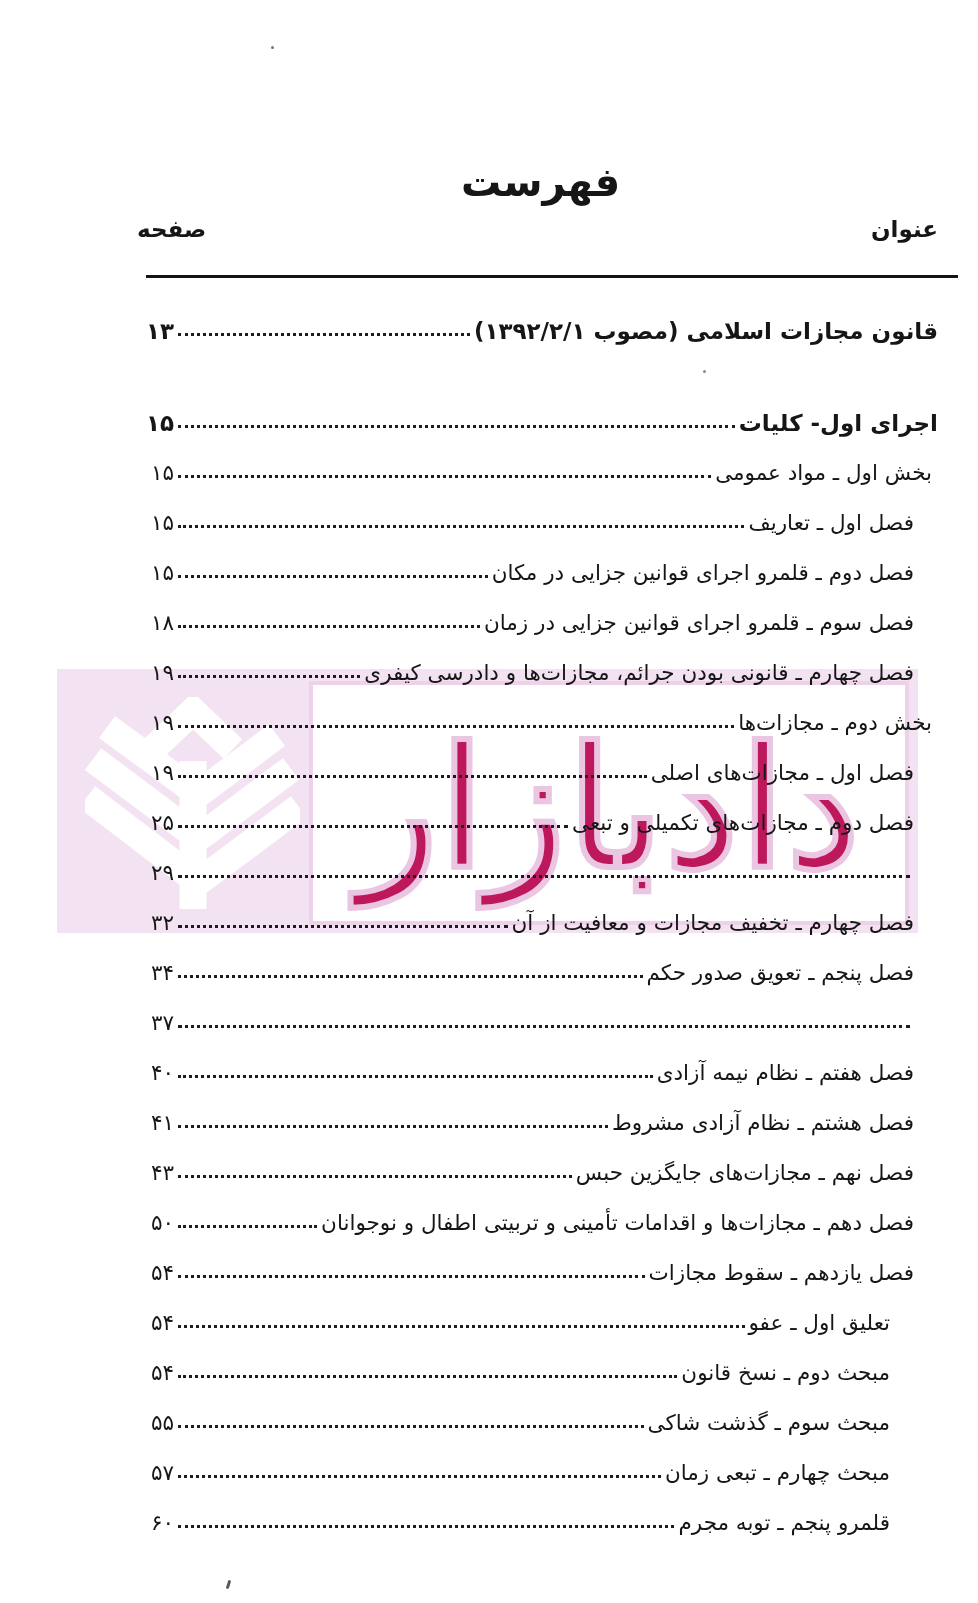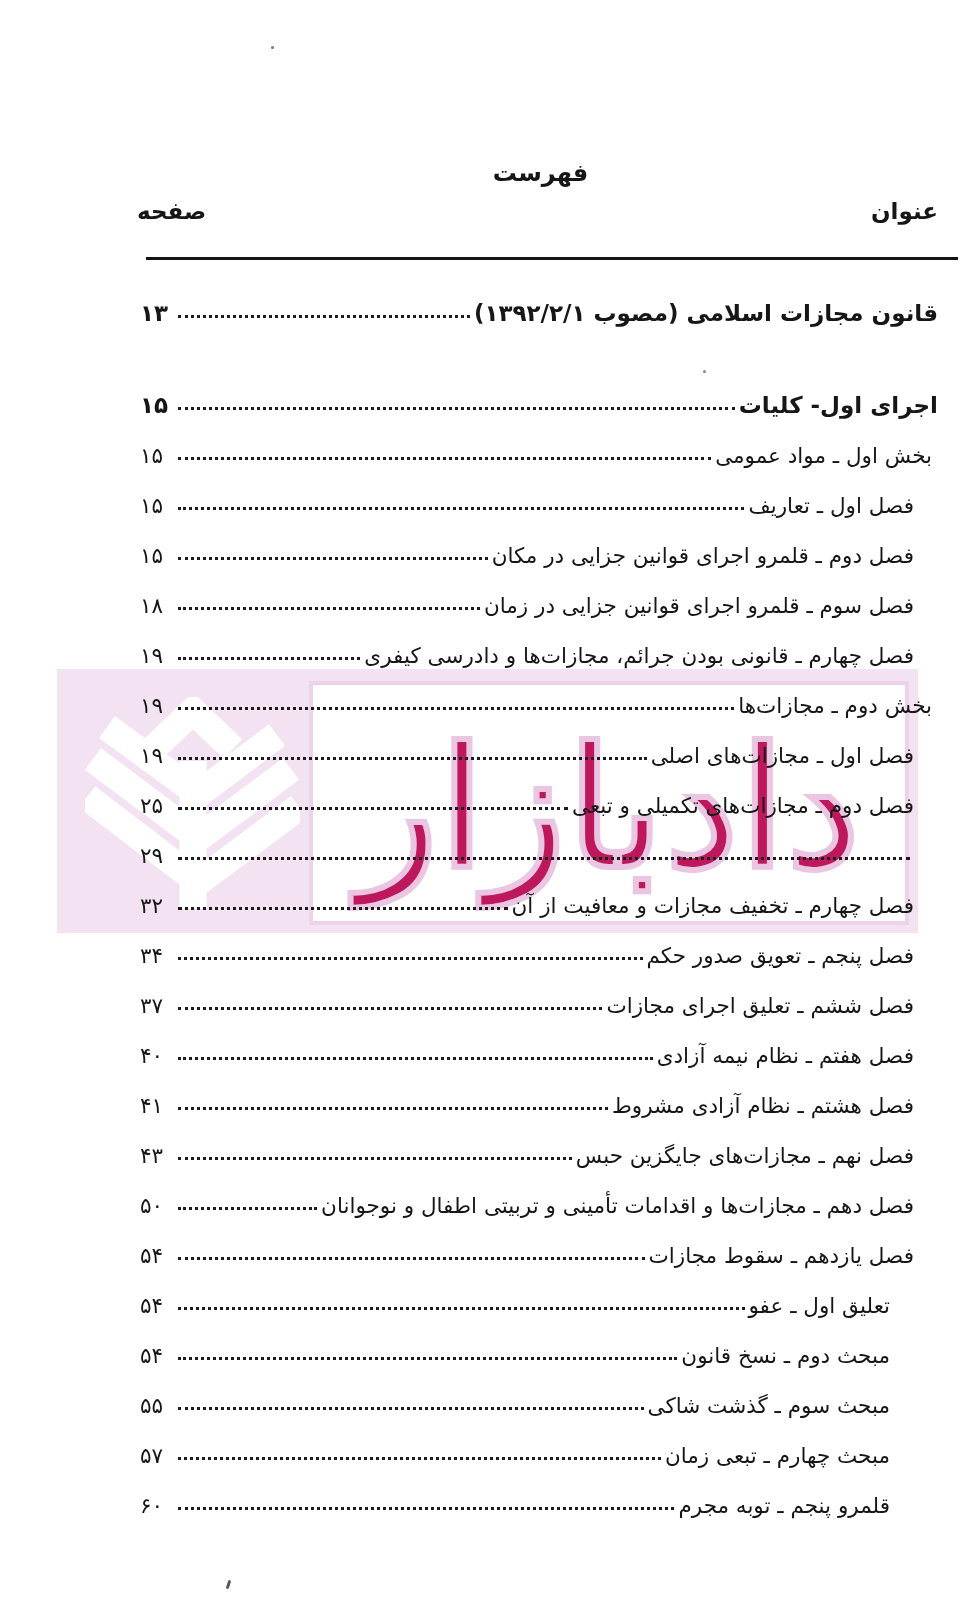--- a/index.html
+++ b/index.html
@@ -36,21 +36,21 @@
   }
   .wm-logo{position:absolute;left:28px;top:28px;}
   
   .content{
     position:absolute;left:123px;top:160px;width:835px;
     direction:rtl;
     z-index:2;
   }
   .page-title{
     margin:0;text-align:center;
-    font-size:24px;font-weight:bold;line-height:1.1;
+    font-size:40px;font-weight:bold;line-height:1.1;
   }
   .head-row{
     display:flex;justify-content:space-between;align-items:baseline;
     margin-top:12px;
     padding-right:20px;padding-left:14px;
     font-size:23px;font-weight:bold;
   }
   .rule{
     height:3px;background:#141414;
     margin-top:33px;margin-left:0;margin-right:0;
@@ -66,21 +66,21 @@
   }
   .toc-row .t{white-space:nowrap;}
   .toc-row .leader{
     flex:1 1 auto;
     min-width:12px;
     border-bottom:3.5px dotted #1c1c1c;
     margin:0 4px 8px 4px;
     height:0;
     align-self:flex-end;
   }
-  .toc-row .p{min-width:34px;text-align:left;}
+  .toc-row .p{min-width:34px;text-align:right;}
   .lvl0{font-weight:bold;font-size:23px;padding-right:20px;}
   .lvl1{padding-right:26px;}
   .lvl2{padding-right:44px;}
   .lvl3{padding-right:68px;}
   .gap-after{margin-bottom:42px;}
   
   .speck{position:absolute;background:#3a3a3a;border-radius:50%;z-index:3;}
   .sp1{left:271px;top:46px;width:3px;height:3px;opacity:.7;}
   .sp2{left:703px;top:370px;width:3px;height:3px;opacity:.6;}
   .sp3{left:227px;top:1580px;width:3px;height:9px;border-radius:2px;transform:rotate(18deg);opacity:.85;}
@@ -177,21 +177,20 @@
           <span class="t">فصل چهارم ـ تخفیف مجازات و معافیت از آن</span>
           <span class="leader"></span>
           <span class="p">۳۲</span>
         </div>
         <div class="toc-row lvl2">
           <span class="t">فصل پنجم ـ تعویق صدور حکم</span>
           <span class="leader"></span>
           <span class="p">۳۴</span>
         </div>
         <div class="toc-row lvl2">
-          <span class="t">فصل ششم ـ تعلیق اجرای مجازات</span>
           <span class="leader"></span>
           <span class="p">۳۷</span>
         </div>
         <div class="toc-row lvl2">
           <span class="t">فصل هفتم ـ نظام نیمه آزادی</span>
           <span class="leader"></span>
           <span class="p">۴۰</span>
         </div>
         <div class="toc-row lvl2">
           <span class="t">فصل هشتم ـ نظام آزادی مشروط</span>

